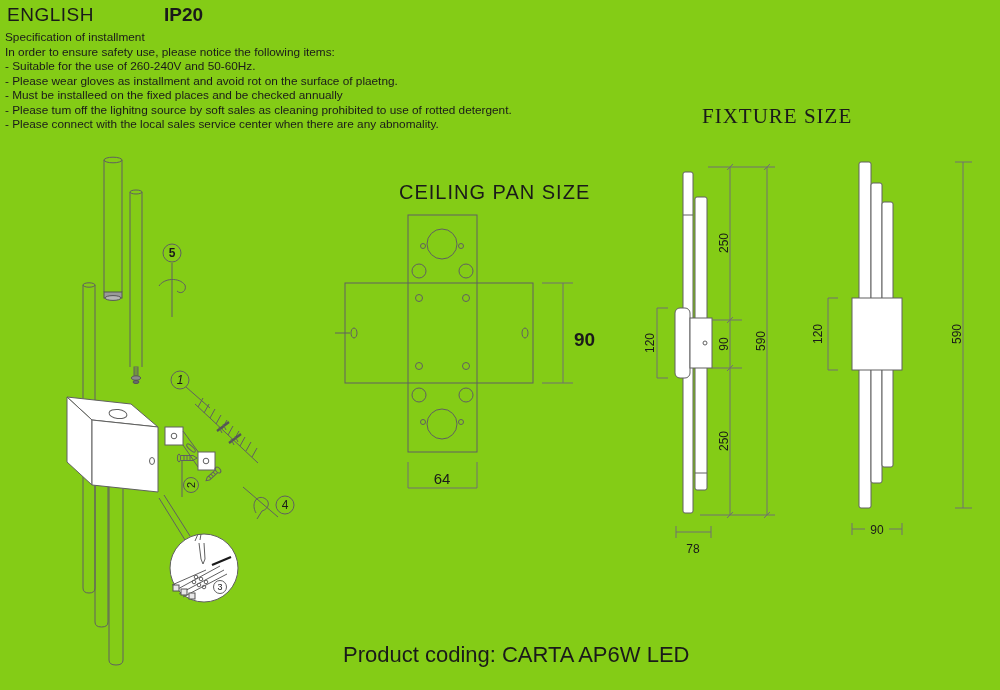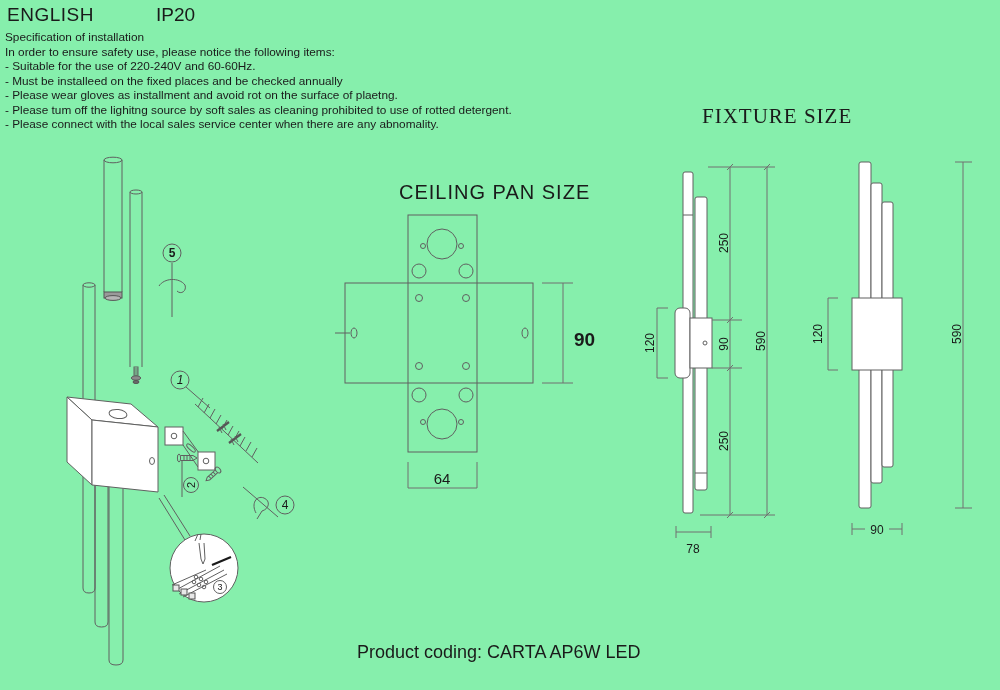--- a/index.html
+++ b/index.html
@@ -1,45 +1,45 @@
 <!DOCTYPE html>
 <html><head>
 <meta charset="utf-8">
 <style>
   html,body{margin:0;padding:0;background:#fff;}
-  .canvas{position:relative;width:1000px;height:690px;background:#86efac;overflow:hidden;
+  .canvas{position:relative;width:1000px;height:690px;background:#84cc16;overflow:hidden;
           font-family:"Liberation Sans",sans-serif;color:#1a1a1a;}
   .abs{position:absolute;}
   .h-lang{left:7px;top:4px;font-size:19px;letter-spacing:.5px;}
-  .h-ip{left:156px;top:4px;font-size:19px;}
+  .h-ip{left:164px;top:4px;font-size:19px;font-weight:bold;}
   .spec{left:5px;top:30px;font-size:11.8px;line-height:14.5px;white-space:nowrap;}
   .title-ceiling{left:399px;top:181px;font-size:20px;letter-spacing:1px;text-align:center;}
   .title-fixture{left:702px;top:104px;font-size:21px;letter-spacing:1px;font-family:Liberation Serif, serif;}
-  .footer{left:357px;top:642px;font-size:18px;}
+  .footer{left:343px;top:642px;font-size:22px;}
   svg{overflow:visible;display:block;}
   svg text{fill:#1a1a1a;font-family:"Liberation Sans",sans-serif;}
   .ln{stroke:#606060;fill:none;stroke-width:1;}
   .lnf{stroke:#606060;fill:#ffffff;stroke-width:1;}
   .dim{stroke:#707070;fill:none;stroke-width:1;}
   .thick{stroke:#1a1a1a;stroke-width:2.4;fill:none;}
 </style>
 </head>
 <body>
 
 <div class="canvas">
 
   <div class="abs h-lang">ENGLISH</div>
   <div class="abs h-ip">IP20</div>
 
   <div class="abs spec">
-    <div>Specification of installation</div>
+    <div>Specification of installment</div>
     <div>In order to ensure safety use, please notice the following items:</div>
-    <div>- Suitable for the use of 220-240V and 60-60Hz.</div>
+    <div>- Suitable for the use of 260-240V and 50-60Hz.</div>
+    <div>- Please wear gloves as installment and avoid rot on the surface of plaetng.</div>
     <div>- Must be installeed on the fixed places and be checked annually</div>
-    <div>- Please wear gloves as installment and avoid rot on the surface of plaetng.</div>
     <div>- Please tum off the lighitng source by soft sales as cleaning prohibited to use of rotted detergent.</div>
     <div>- Please connect with the local sales service center when there are any abnomality.</div>
   </div>
 
   <div class="abs title-ceiling">CEILING PAN SIZE</div>
   <div class="abs title-fixture">FIXTURE SIZE</div>
 
   <svg class="abs" style="left:60px;top:145px;" width="250" height="525" viewBox="0 0 250 525">
 
     <path class="ln" d="M35 300 V477 Q35 482 41.5 482 Q48 482 48 477 V300"></path>

